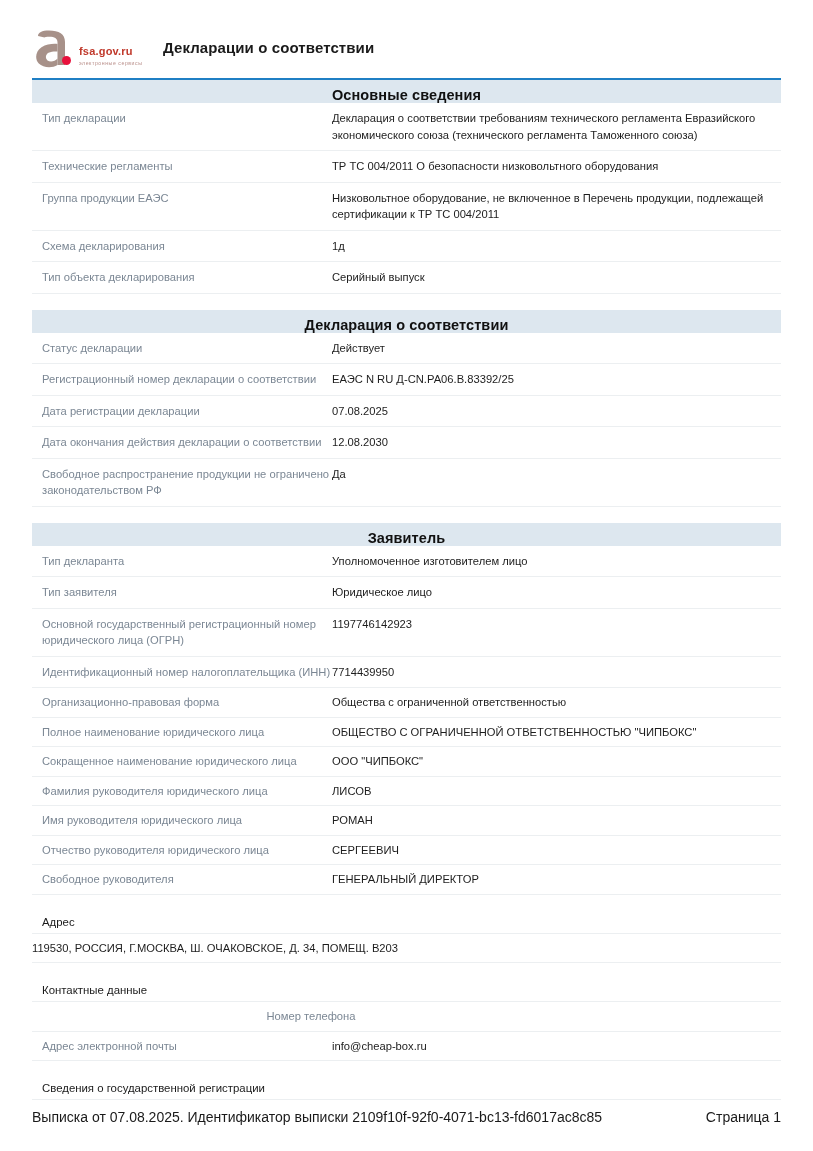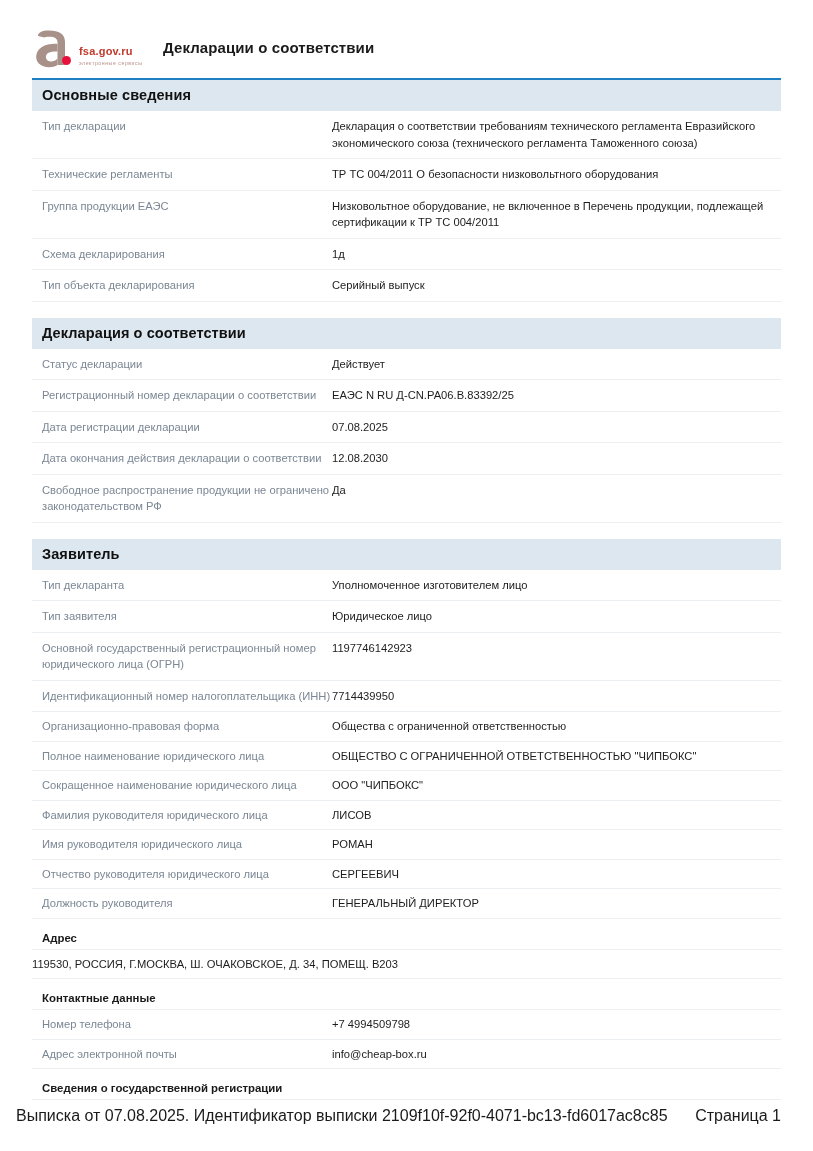--- a/index.html
+++ b/index.html
@@ -80,25 +80,26 @@
     font-weight: bold;
     color: #1a1a1a;
     margin-left: 11px;
     letter-spacing: .1px;
   }
 
   
   .section { margin: 0; }
   .section-header {
     background: #dde7ef;
-    padding: 7px 10px 8px 10px;
+    padding: 7px 10px 0 10px;
     font-size: 14.5px;
     font-weight: bold;
     color: #111111;
     letter-spacing: .1px;
+    text-align: center;
   }
   .section-header.first {
     border-top: 2px solid #1f7fc4;
   }
   .section-body { padding: 0; }
 
   
   .row {
     display: flex;
     align-items: flex-start;
@@ -120,40 +121,40 @@
     flex: 1 1 auto;
     font-size: 11.2px;
     line-height: 16.5px;
     color: #1d1d1d;
     padding-right: 6px;
   }
   .row.tight { padding: 6px 0 6px 0; justify-content: center; }
 
   
   .subgroup {
-    padding: 13px 0 5px 10px;
+    padding: 21px 0 5px 10px;
     font-size: 11.4px;
-    font-weight: bold;
+    font-weight: normal;
     color: #1a1a1a;
     border-bottom: 1px solid #eceff1;
   }
 
   
   .gap { height: 16px; }
 
   
   .doc-footer {
     position: absolute;
-    left: 16px;
+    left: 32px;
     right: 32px;
     bottom: 26px;
     display: flex;
     justify-content: space-between;
     align-items: flex-end;
-    font-size: 16px;
+    font-size: 14px;
     color: #1a1a1a;
   }
   .footer-left { letter-spacing: 0; }
   .footer-right { letter-spacing: 0; }
 </style>
 </head>
 <body>
 
 <div class="page">
 
@@ -267,33 +268,32 @@
       </div>
       <div class="row tight">
         <div class="label">Имя руководителя юридического лица</div>
         <div class="value">РОМАН</div>
       </div>
       <div class="row tight">
         <div class="label">Отчество руководителя юридического лица</div>
         <div class="value">СЕРГЕЕВИЧ</div>
       </div>
       <div class="row tight">
-        <div class="label">Должность руководителя</div>
+        <div class="label">Свободное руководителя</div>
         <div class="value">ГЕНЕРАЛЬНЫЙ ДИРЕКТОР</div>
       </div>
 
       <div class="subgroup">Адрес</div>
       <div class="row tight">
         <div class="value">119530, РОССИЯ,  Г.МОСКВА, Ш. ОЧАКОВСКОЕ, Д. 34, ПОМЕЩ. В203</div>
       </div>
 
       <div class="subgroup">Контактные данные</div>
       <div class="row tight">
         <div class="label">Номер телефона</div>
-        <div class="value">+7 4994509798</div>
       </div>
       <div class="row tight">
         <div class="label">Адрес электронной почты</div>
         <div class="value">info@cheap-box.ru</div>
       </div>
 
       <div class="subgroup">Сведения о государственной регистрации</div>
     </div>
   </div>
 

